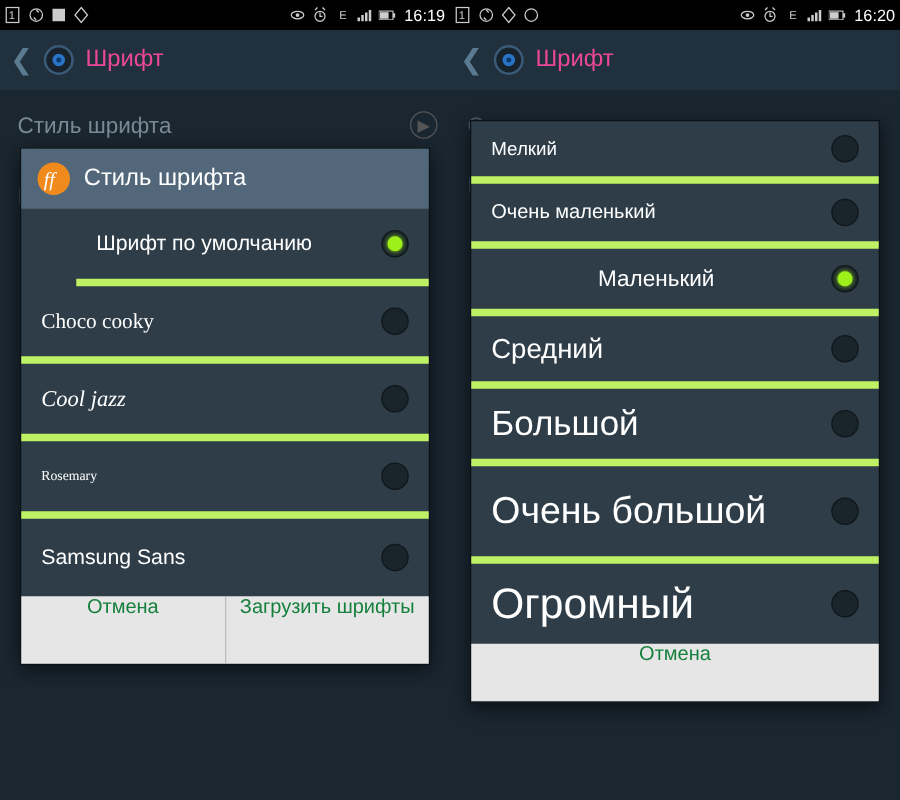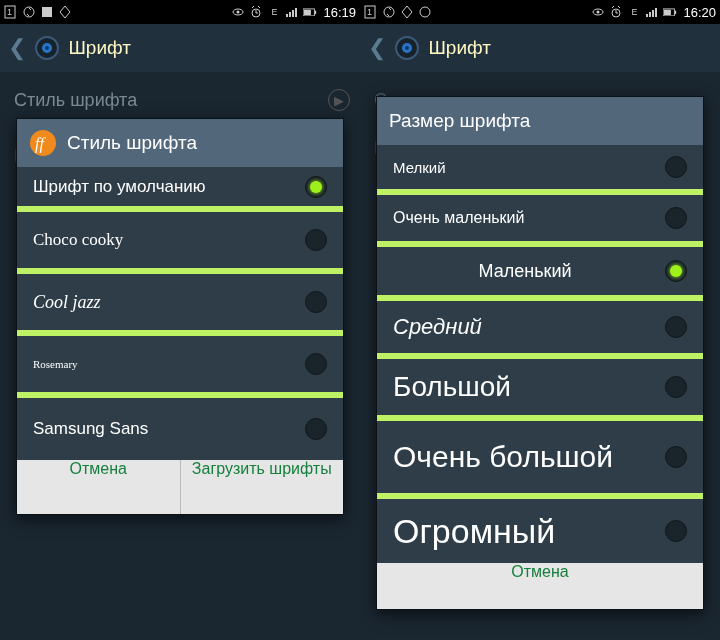--- a/index.html
+++ b/index.html
@@ -7,21 +7,21 @@
   .wrap { display: flex; width: 720px; height: 640px; }
   .screen { width: 360px; height: 640px; background: #1a2630; position: relative; overflow: hidden; }
   .statusbar { height: 24px; background: #000; color: #ccc; font-size: 12px; display: flex; align-items: center; padding: 0 4px; }
   .status-left { display: flex; align-items: center; gap: 4px; }
   .status-right { margin-left: auto; display: flex; align-items: center; gap: 4px; }
   .status-icon { width: 14px; height: 14px; display: inline-flex; align-items: center; justify-content: center; }
   .clock { font-size: 13px; color: #fff; margin-left: 2px; }
   .header { height: 48px; background: #20303c; display: flex; align-items: center; padding: 0 8px; gap: 8px; }
   .back { color: #5a7a90; font-size: 22px; }
   .gear { width: 26px; height: 26px; }
-  .header-title { color: #fef9c3; font-size: 19px; }
+  .header-title { color: #ec4899; font-size: 19px; }
   .bg-row { height: 56px; display: flex; align-items: center; padding: 0 14px; color: #7a8a94; font-size: 18px; position: relative; }
   .bg-row .chev { position: absolute; right: 10px; color: #555; border: 1px solid #555; border-radius: 50%; width: 22px; height: 22px; display: flex; align-items: center; justify-content: center; font-size: 13px; }
   .dialog { position: absolute; left: 16px; right: 16px; background: #2e3d47; border: 1px solid #0a1218; box-shadow: 0 4px 14px rgba(0,0,0,.6); }
   .dialog-header { background: #52677a; height: 48px; display: flex; align-items: center; padding: 0 12px; gap: 10px; }
   .ff-icon { width: 28px; height: 28px; }
   .dialog-title { color: #fff; font-size: 19px; }
   .opt { display: flex; align-items: center; justify-content: space-between; padding: 0 16px; color: #fff; border-bottom: 6px solid #bef264; }
   .opt:last-of-type { border-bottom: none; }
   .radio { width: 22px; height: 22px; border-radius: 50%; background: #1a242b; border: 1px solid #0f171c; display: flex; align-items: center; justify-content: center; flex-shrink: 0; }
   .radio.sel::after { content: ""; width: 12px; height: 12px; border-radius: 50%; background: #9ef01a; box-shadow: 0 0 4px #9ef01a; }
@@ -129,21 +129,21 @@
       <div class="dialog-header">
         <span class="ff-icon">
           <svg viewBox="0 0 28 28">
               <circle cx="14" cy="14" r="13" fill="#f08a1d"></circle>
               <text x="6" y="20" font-size="16" font-style="italic" fill="#fff" font-family="serif">ff</text>
             </svg>
         </span>
         <span class="dialog-title">Стиль шрифта</span>
       </div>
       <div id="left-opts">
-          <div class="opt" style="height: 45px;">
+          <div class="opt" style="height: 62px; margin-left: 44px;">
             <span class="f-default">Шрифт по умолчанию</span>
             <span class="radio sel"></span>
           </div>
           <div class="opt" style="height: 62px;">
             <span class="f-choco">Choco cooky</span>
             <span class="radio"></span>
           </div>
           <div class="opt" style="height: 62px;">
             <span class="f-cool">Cool jazz</span>
             <span class="radio"></span>
@@ -236,37 +236,34 @@
             <circle cx="13" cy="13" r="2" fill="#0d3a6e"></circle>
           </svg>
       </span>
       <span class="header-title">Шрифт</span>
     </div>
 
     <div class="bg-row" style="color:#4a5a64;">С</div>
     <div class="bg-row" style="color:#4a5a64;height:40px;">F<br></div>
 
     <div class="dialog" style="top:96px;">
-      <div class="dialog-header">
-        <span class="dialog-title">Размер шрифта</span>
-      </div>
       <div id="right-opts">
           <div class="opt" style="min-height: 50px; padding-top: 6px; padding-bottom: 6px;">
             <span class="sz0" style="flex: 1 1 0%; padding-right: 8px;">Мелкий</span>
             <span class="radio"></span>
           </div>
           <div class="opt" style="min-height: 52px; padding-top: 6px; padding-bottom: 6px;">
             <span class="sz1" style="flex: 1 1 0%; padding-right: 8px;">Очень маленький</span>
             <span class="radio"></span>
           </div>
           <div class="opt" style="min-height: 54px; padding-top: 6px; padding-bottom: 6px;">
             <span class="sz2" style="flex: 1 1 0%; padding-right: 8px; text-align: center;">Маленький</span>
             <span class="radio sel"></span>
           </div>
-          <div class="opt" style="min-height: 58px; padding-top: 6px; padding-bottom: 6px; font-style: italic;">
+          <div class="opt" style="min-height: 58px; padding-top: 6px; padding-bottom: 6px;">
             <span class="sz3" style="flex: 1 1 0%; padding-right: 8px;">Средний</span>
             <span class="radio"></span>
           </div>
           <div class="opt" style="min-height: 62px; padding-top: 6px; padding-bottom: 6px;">
             <span class="sz4" style="flex: 1 1 0%; padding-right: 8px;">Большой</span>
             <span class="radio"></span>
           </div>
           <div class="opt" style="min-height: 78px; padding-top: 6px; padding-bottom: 6px;">
             <span class="sz5" style="flex: 1 1 0%; padding-right: 8px;">Очень большой</span>
             <span class="radio"></span>

